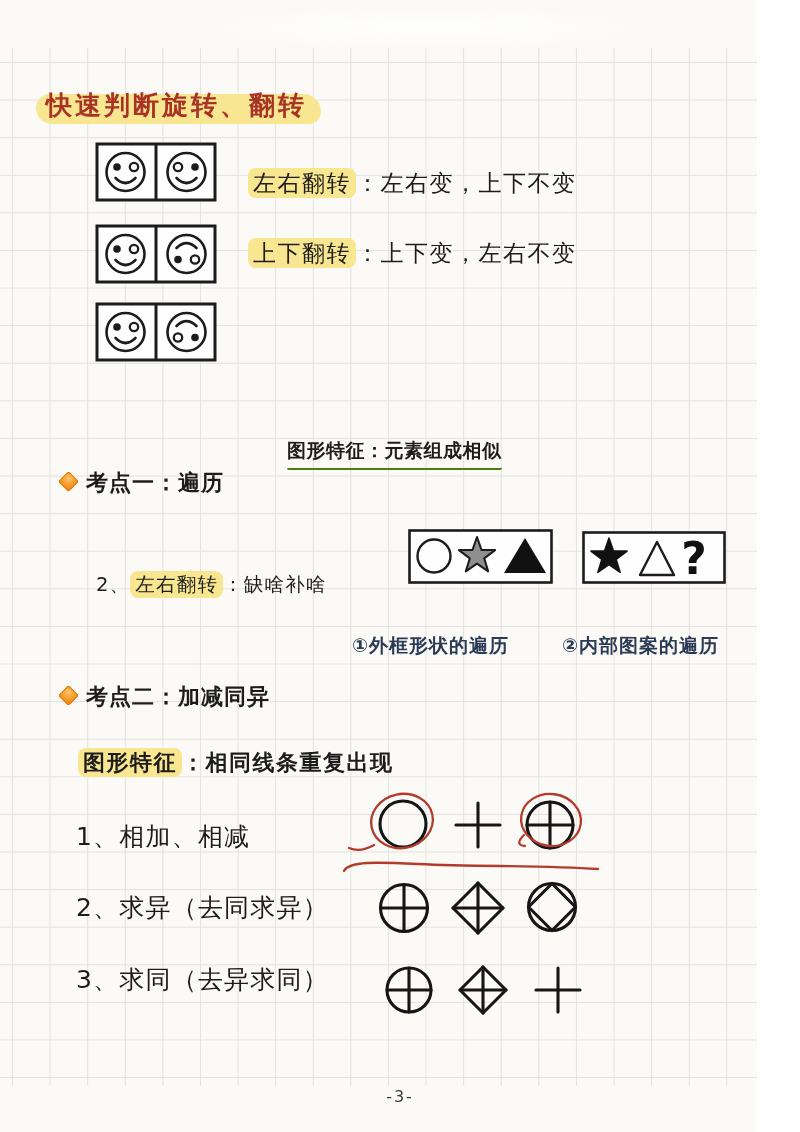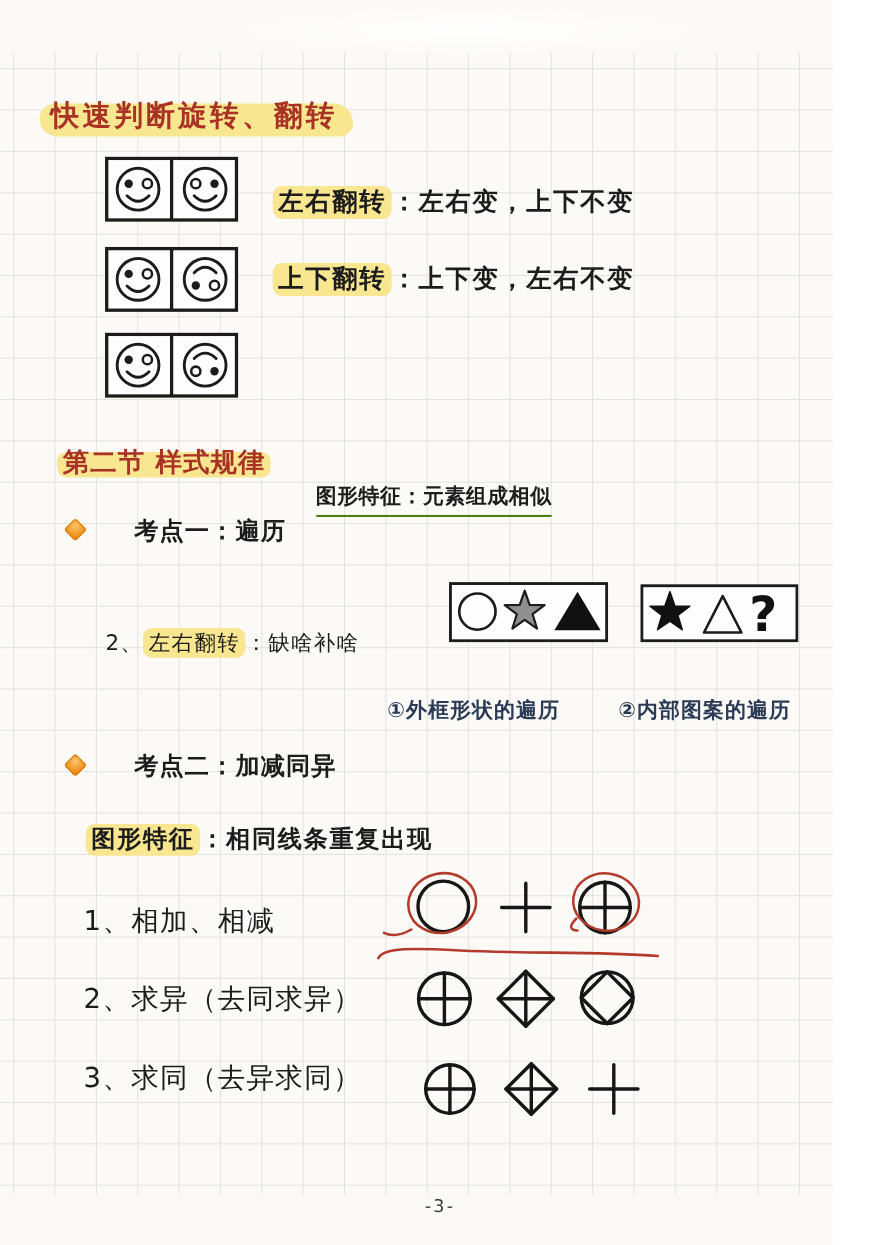--- a/index.html
+++ b/index.html
@@ -21,27 +21,27 @@
   }
   .smudge{
     position:absolute;left:210px;top:6px;width:430px;height:44px;
     background:radial-gradient(ellipse at center,rgba(255,255,255,.95),rgba(255,255,255,0) 75%);
   }
   .abs{position:absolute;white-space:nowrap;}
   .red-ink{color:#a93226;font-weight:700;}
   .hl{background:#f8e690;border-radius:8px;padding:2px 5px;box-decoration-break:clone;}
   .title-hl{padding:5px 14px 6px 10px;border-radius:16px 20px 14px 18px;}
   .title-text{font-size:26px;letter-spacing:3px;}
-  .flip-text{font-size:23px;letter-spacing:1.5px;font-weight:700;}
+  .flip-text{font-size:23px;letter-spacing:1.5px;font-weight:400;}
   .section-h{font-size:24px;letter-spacing:1px;}
   .feature-underline{
     font-size:19px;font-weight:700;letter-spacing:.5px;
     border-bottom:2px solid #4d7c0f;border-radius:2px;padding-bottom:4px;margin-top:29px;
   }
-  .kaodian{font-size:22px;font-weight:600;letter-spacing:1px;margin-left:36px;}
+  .kaodian{font-size:22px;font-weight:600;letter-spacing:1px;}
   .diamond{
     position:absolute;width:15px;height:15px;border-radius:3px;
     transform:rotate(45deg);
     background:radial-gradient(circle at 35% 35%,#fcc36a,#ed8a12 75%);
     box-shadow:0 0 0 1px #d97a08 inset;
   }
   .item1{font-size:19.5px;letter-spacing:1.2px;font-weight:500;}
   .item2{font-size:25px;letter-spacing:1.2px;font-weight:500;}
   .note-blue{font-size:19px;font-weight:600;letter-spacing:1px;color:#2b3a55;}
   .feature2{font-size:22px;font-weight:600;letter-spacing:1.5px;}
@@ -119,23 +119,20 @@
     </svg>
   </div>
 
   <div class="abs flip-text" style="left:248px;top:168px">
     <span class="hl">左右翻转</span><span>：左右变，上下不变</span>
   </div>
   <div class="abs flip-text" style="left:248px;top:238px">
     <span class="hl">上下翻转</span><span>：上下变，左右不变</span>
   </div>
 
-  <div class="abs" style="left:52px;top:404px">
-    <span class="hl"><span class="red-ink section-h">第二节 样式规律</span></span>
-  </div>
   <div class="abs feature-underline" style="left:287px;top:409px">图形特征：元素组成相似</div>
 
   <div class="diamond" style="left:61px;top:474px"></div>
   <div class="abs kaodian" style="left:86px;top:468px">考点一：遍历</div>
 
   <div class="abs item1" style="left:96px;top:571px">
     <span>2、</span><span class="hl">左右翻转</span><span>：缺啥补啥</span>
   </div>
 
   <div class="abs" style="left:408px;top:529px">

